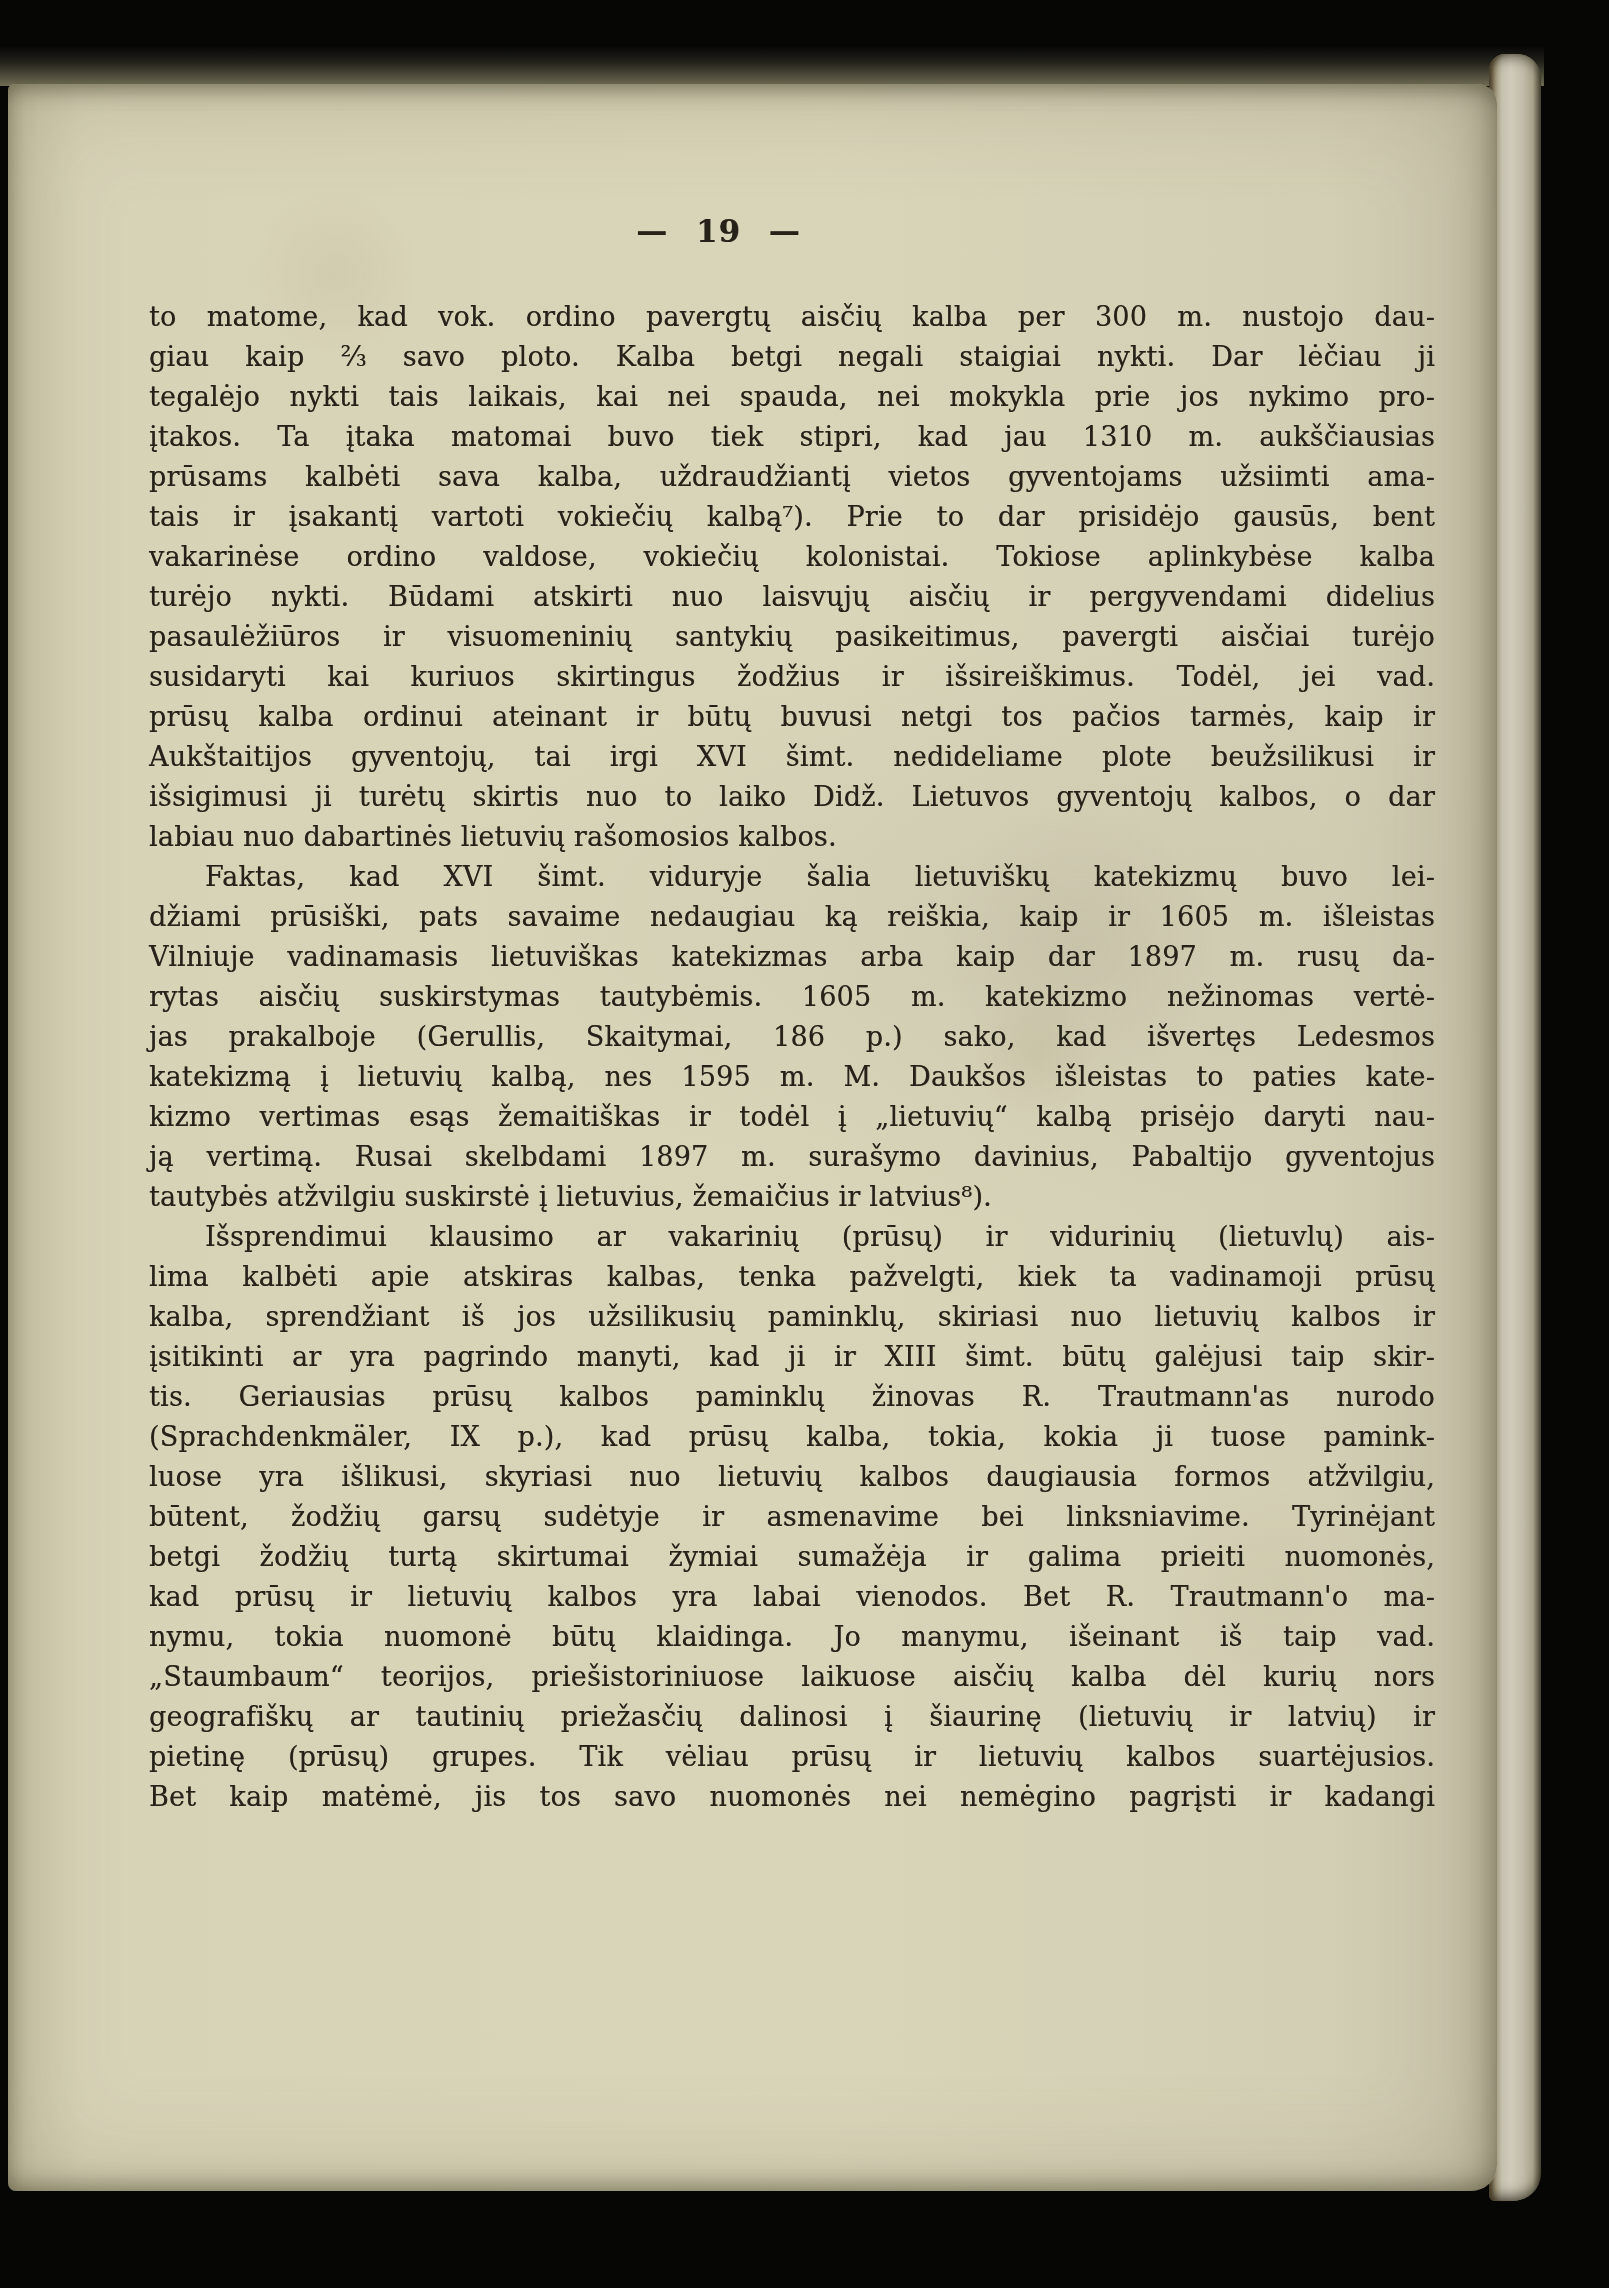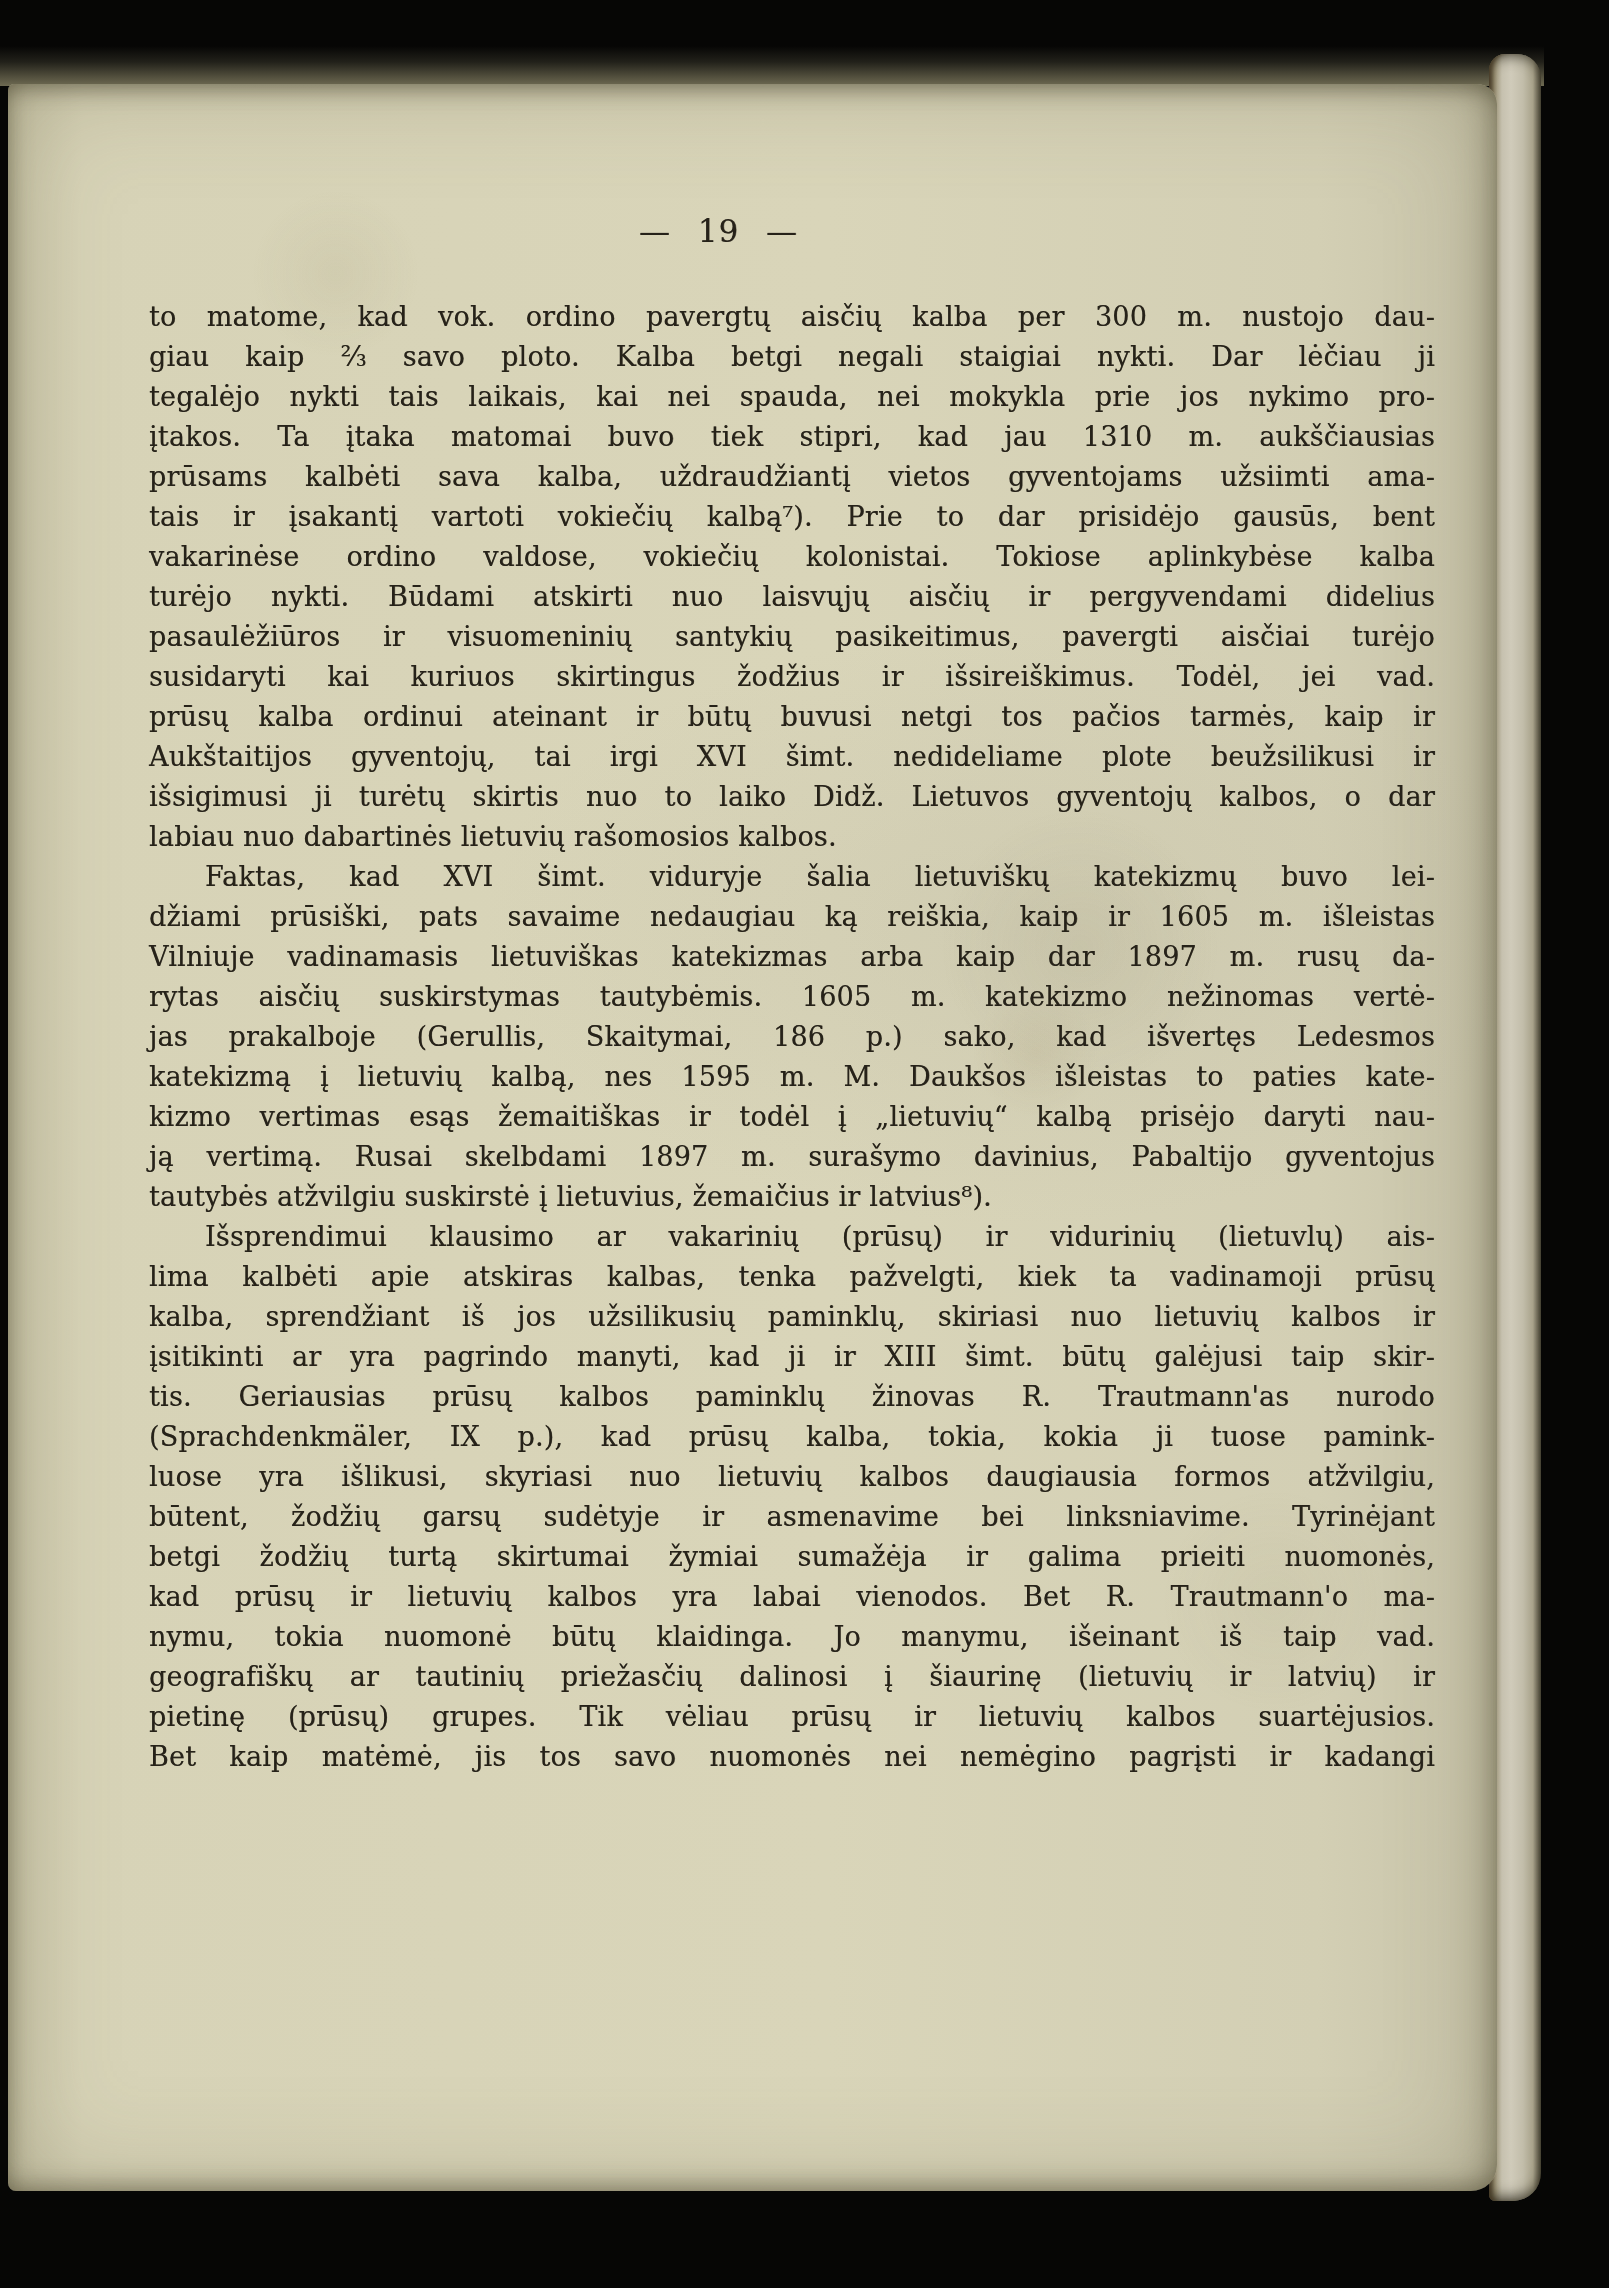--- a/index.html
+++ b/index.html
@@ -42,21 +42,21 @@
     background:
       radial-gradient(circle 119px at 22% 9%, rgba(150,140,104,0.10), rgba(150,140,104,0) 70%),
       radial-gradient(circle 199px at 72% 41%, rgba(130,124,96,0.10), rgba(130,124,96,0) 70%),
       radial-gradient(circle 90px at 69% 46%, rgba(140,120,80,0.10), rgba(140,120,80,0) 70%),
       radial-gradient(circle 159px at 85% 72%, rgba(150,140,104,0.08), rgba(150,140,104,0) 70%);
     pointer-events:none;
   }
   .page-number{
     position:absolute;left:0;top:129px;width:1421px;
     text-align:center;
-    font-size:31px;font-weight:normal;
+    font-size:31px;font-weight:bold;
     color:#262219;
     letter-spacing:1px;word-spacing:16px;
     text-shadow:0.4px 0.4px 0.6px rgba(40,34,26,0.5);
   }
   .text-block{
     position:absolute;left:104px;top:213px;width:1286px;margin-left:37px;
   }
   .text-line{
     height:40px;line-height:40px;
     font-size:27px;
@@ -113,19 +113,20 @@
         <div class="text-line">lima kalbėti apie atskiras kalbas, tenka pažvelgti, kiek ta vadinamoji prūsų</div>
         <div class="text-line">kalba, sprendžiant iš jos užsilikusių paminklų, skiriasi nuo lietuvių kalbos ir</div>
         <div class="text-line">įsitikinti ar yra pagrindo manyti, kad ji ir XIII šimt. būtų galėjusi taip skir-</div>
         <div class="text-line">tis.  Geriausias prūsų kalbos paminklų žinovas R. Trautmann'as nurodo</div>
         <div class="text-line">(Sprachdenkmäler, IX p.), kad prūsų kalba, tokia, kokia ji tuose pamink-</div>
         <div class="text-line">luose yra išlikusi, skyriasi nuo lietuvių kalbos daugiausia formos atžvilgiu,</div>
         <div class="text-line">būtent, žodžių garsų sudėtyje ir asmenavime bei linksniavime.  Tyrinėjant</div>
         <div class="text-line">betgi žodžių turtą skirtumai žymiai sumažėja ir galima prieiti nuomonės,</div>
         <div class="text-line">kad prūsų ir lietuvių kalbos yra labai vienodos.  Bet R. Trautmann'o ma-</div>
         <div class="text-line">nymu, tokia nuomonė būtų klaidinga.  Jo manymu, išeinant iš taip vad.</div>
+        <div class="text-line">„Staumbaum“ teorijos, priešistoriniuose laikuose aisčių kalba dėl kurių nors</div>
         <div class="text-line">geografiškų ar tautinių priežasčių dalinosi į šiaurinę (lietuvių ir latvių) ir</div>
         <div class="text-line">pietinę (prūsų) grupes.  Tik vėliau prūsų ir lietuvių kalbos suartėjusios.</div>
         <div class="text-line">Bet kaip matėmė, jis tos savo nuomonės nei nemėgino pagrįsti ir kadangi</div>
       </div>
     </div>
 </div>
 
 
 </body></html>

